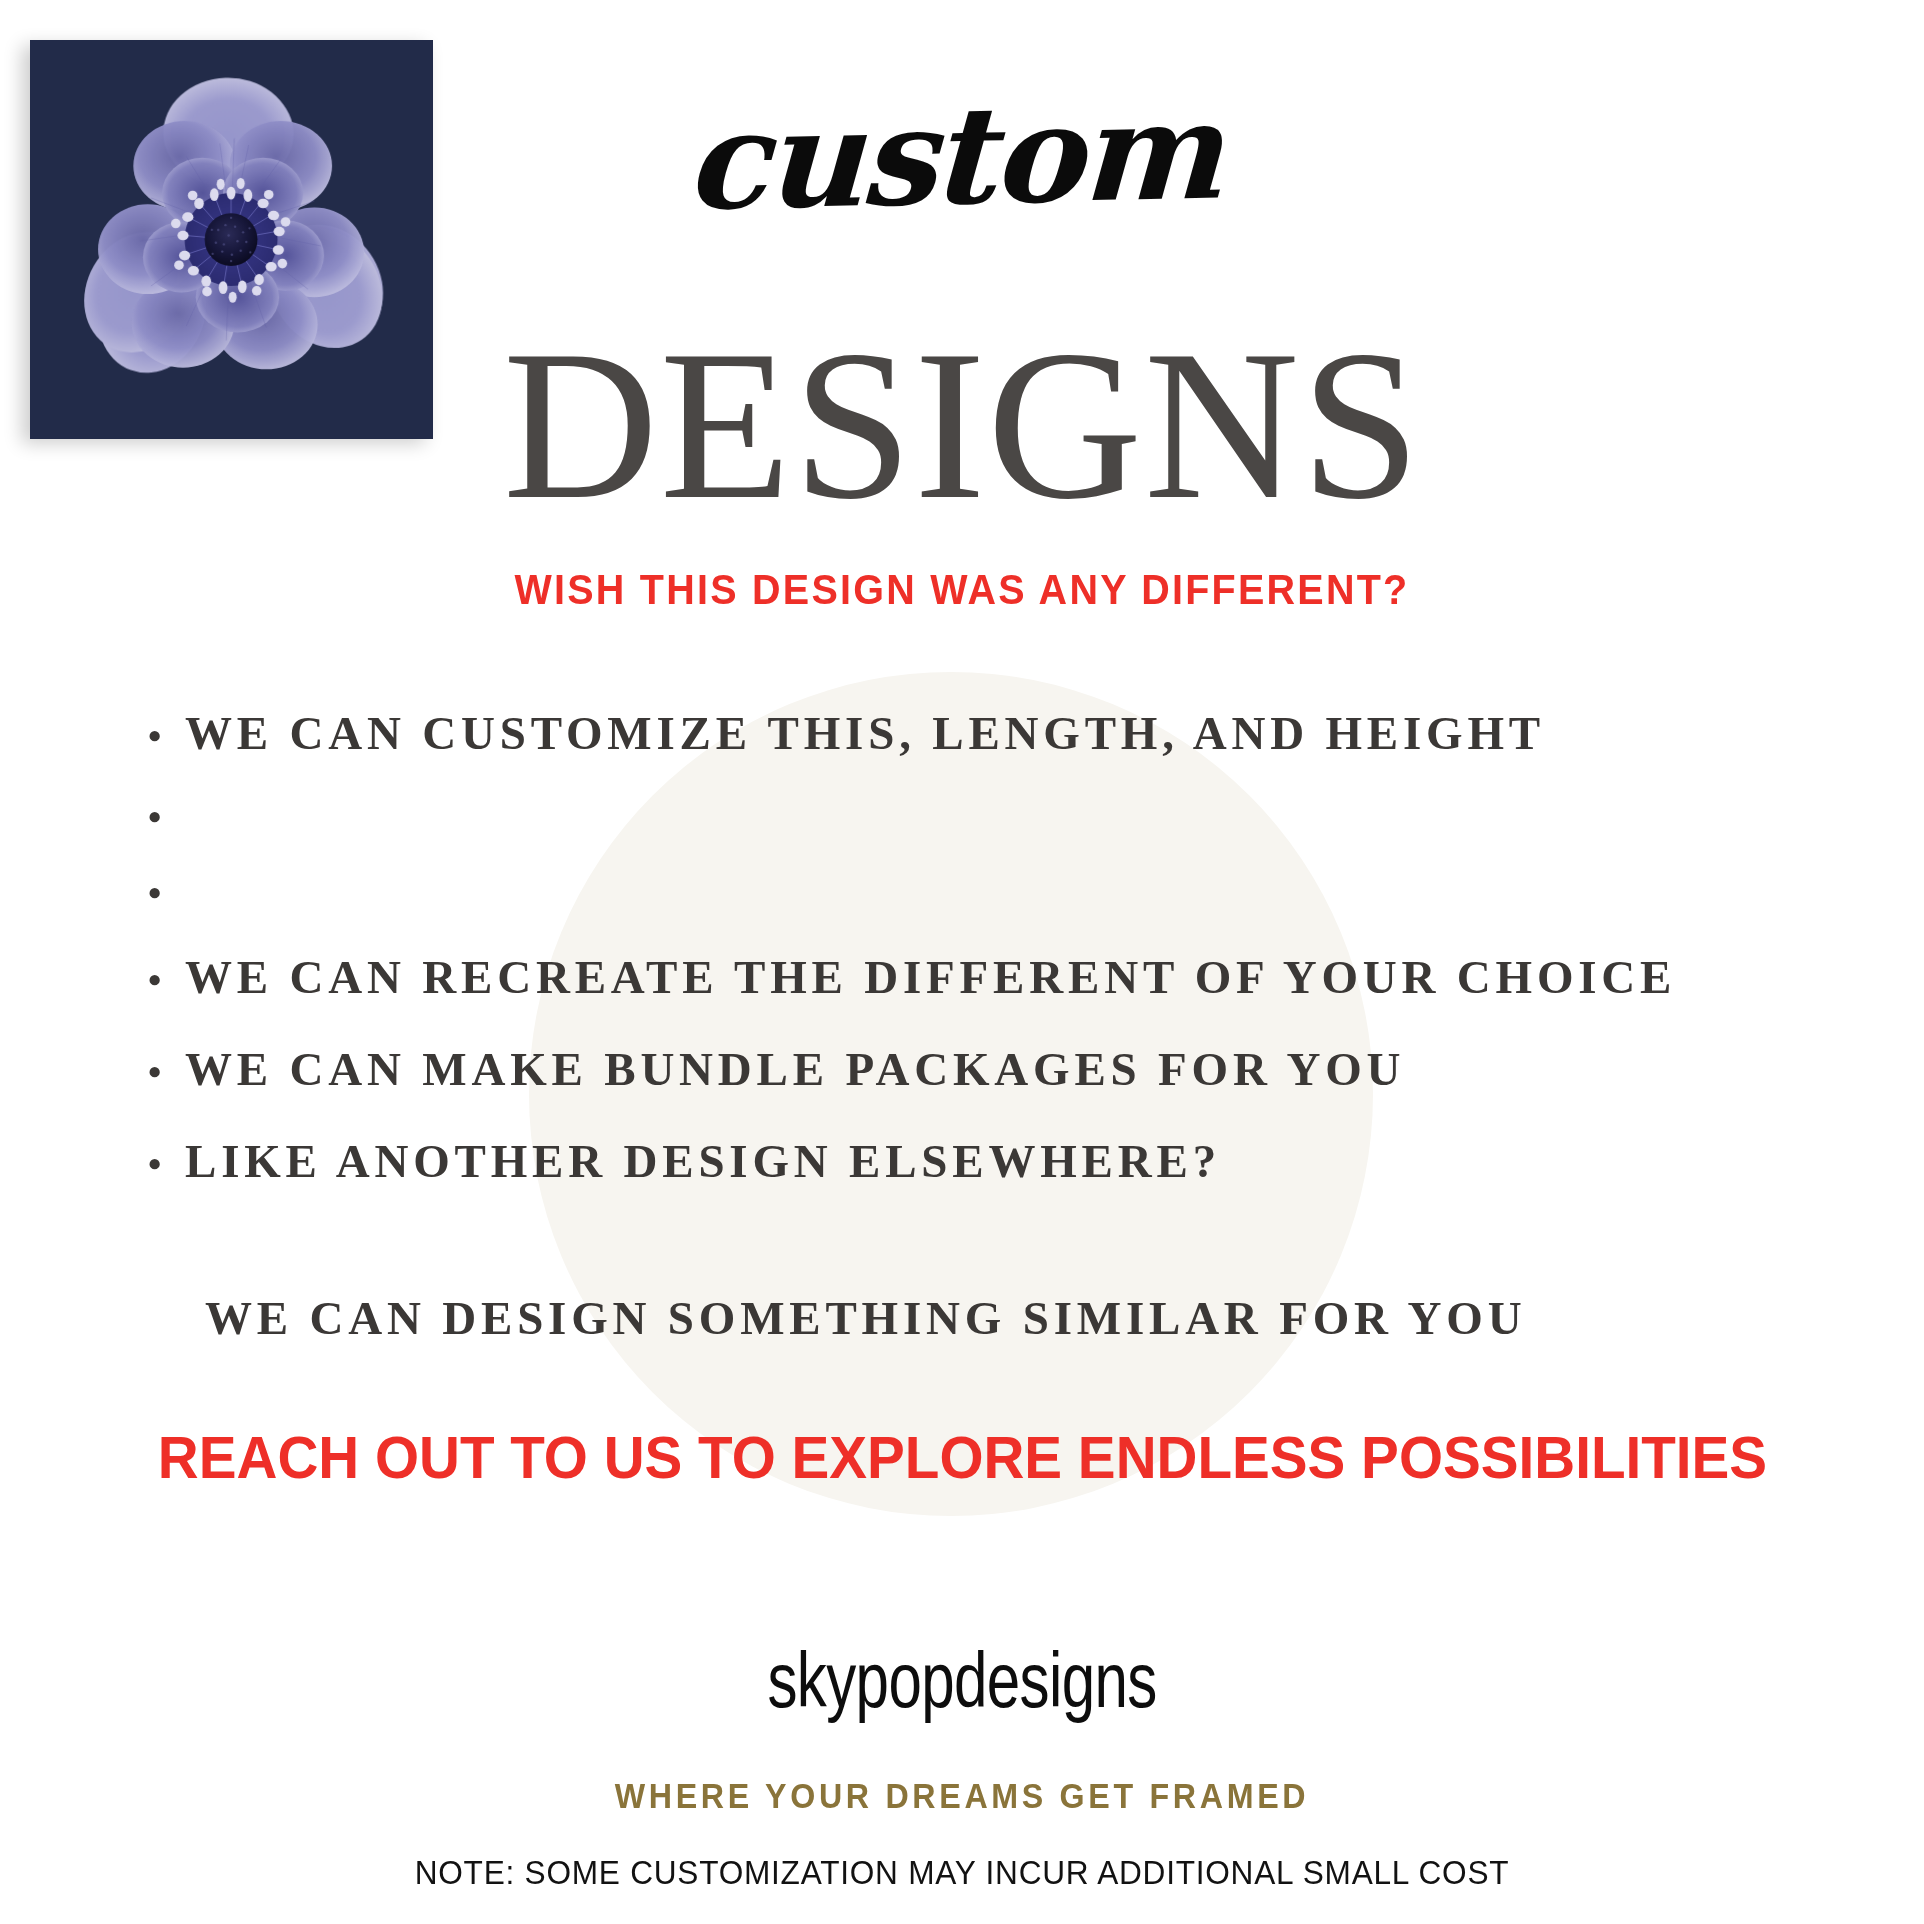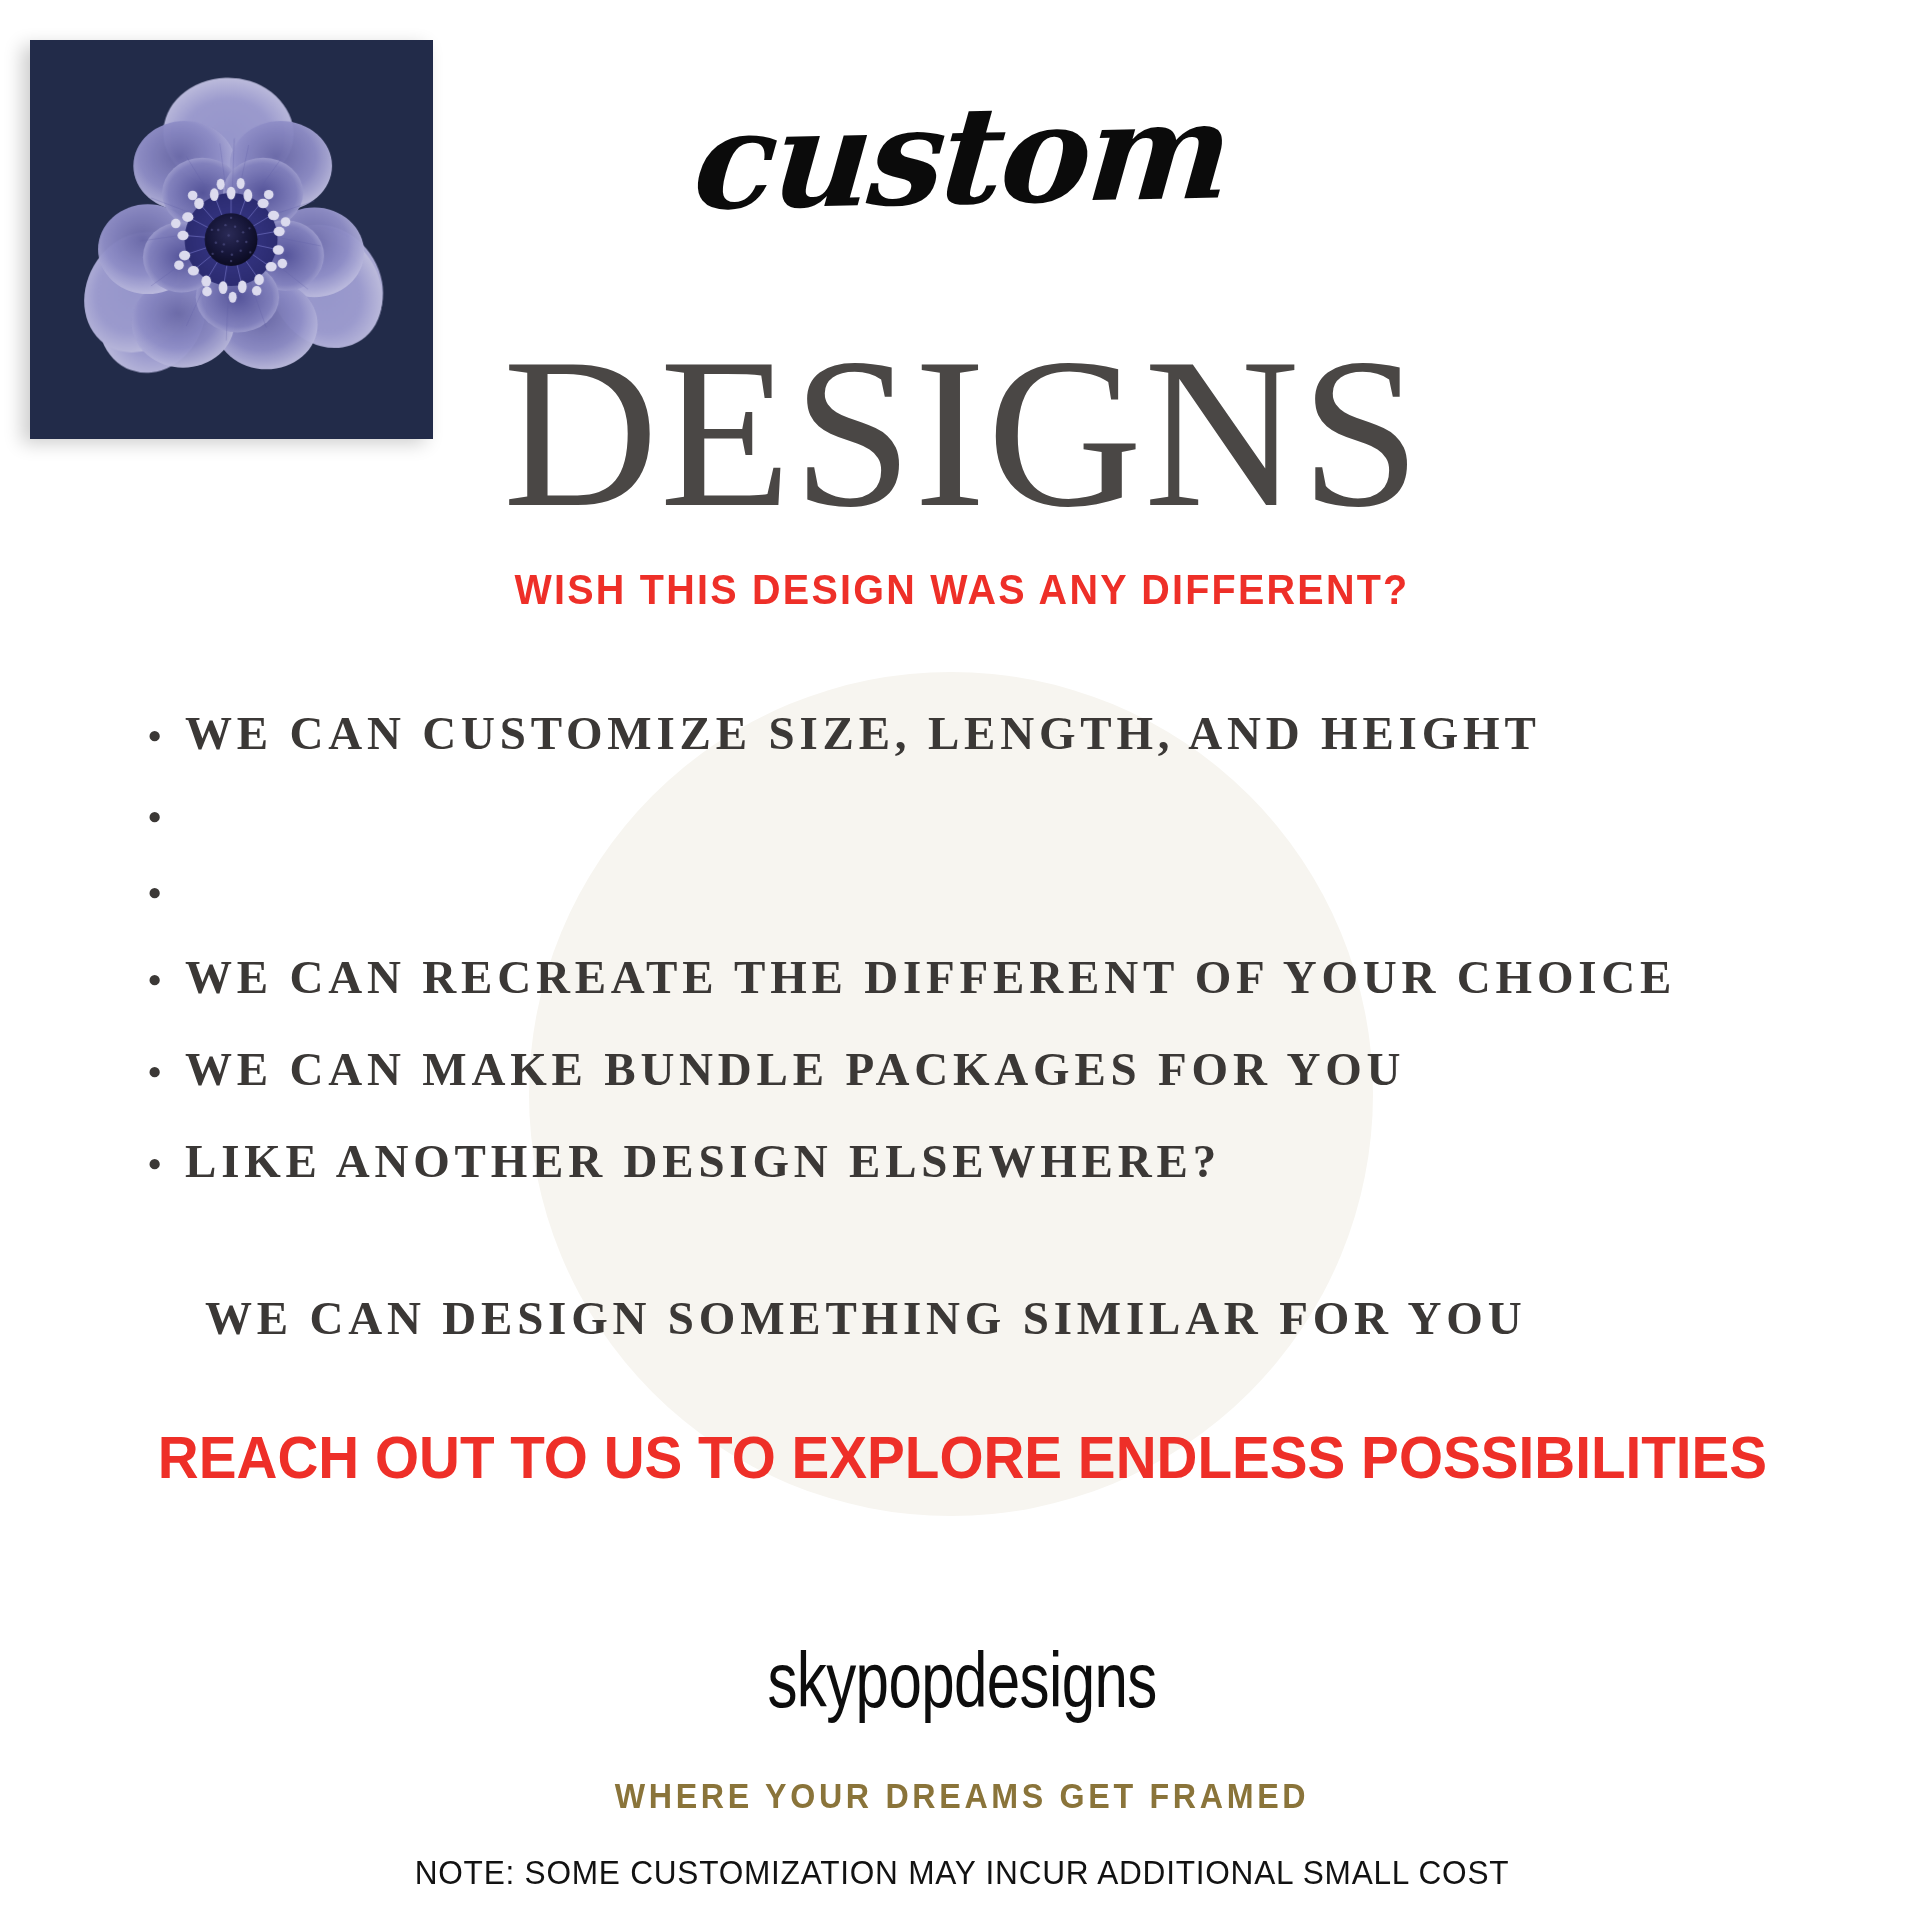--- a/index.html
+++ b/index.html
@@ -61,21 +61,21 @@
     letter-spacing: -3.2px;
     color: #0b0b0b;
     transform: skewX(-6deg) rotate(-1.2deg);
     z-index: 3;
     white-space: nowrap;
   }
 
   #designs-title {
     position: absolute;
     left: 361px;
-    top: 325px;
+    top: 317px;
     width: 1203px;
     text-align: center;
     font-family: "Liberation Serif", serif;
     font-weight: 400;
     font-size: 215px;
     line-height: 1;
     letter-spacing: 1.6px;
     color: #4a4745;
     z-index: 3;
     white-space: nowrap;
@@ -372,21 +372,21 @@
 
   <div id="custom-script">custom</div>
 
   <div id="designs-title">DESIGNS</div>
 
   <div id="wish-line">WISH  THIS  DESIGN  WAS ANY DIFFERENT?</div>
 
   <ul id="bullets">
     <li class="bullet-row">
       <span class="bullet-dot">•</span>
-      <span class="bullet-text">WE CAN CUSTOMIZE SIZE, LENGTH, AND HEIGHT</span>
+      <span class="bullet-text">WE CAN CUSTOMIZE THIS, LENGTH, AND HEIGHT</span>
     </li>
     <li class="bullet-row">
       <span class="bullet-dot">•</span>
     </li>
     <li class="bullet-row">
       <span class="bullet-dot">•</span>
     </li>
     <li class="bullet-row">
       <span class="bullet-dot">•</span>
       <span class="bullet-text">WE CAN RECREATE THE DIFFERENT OF YOUR CHOICE</span>

